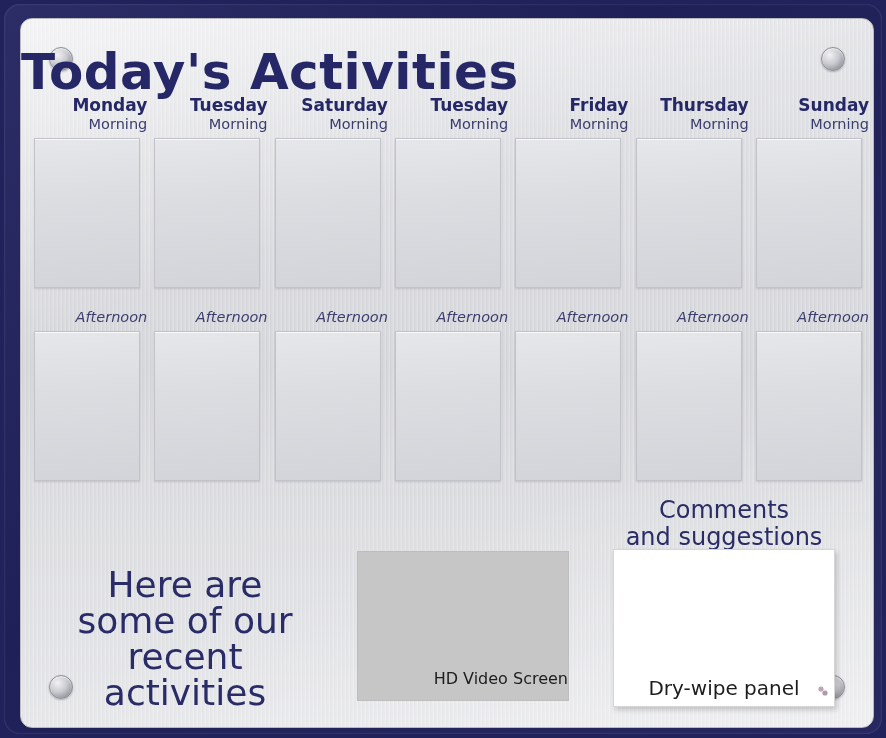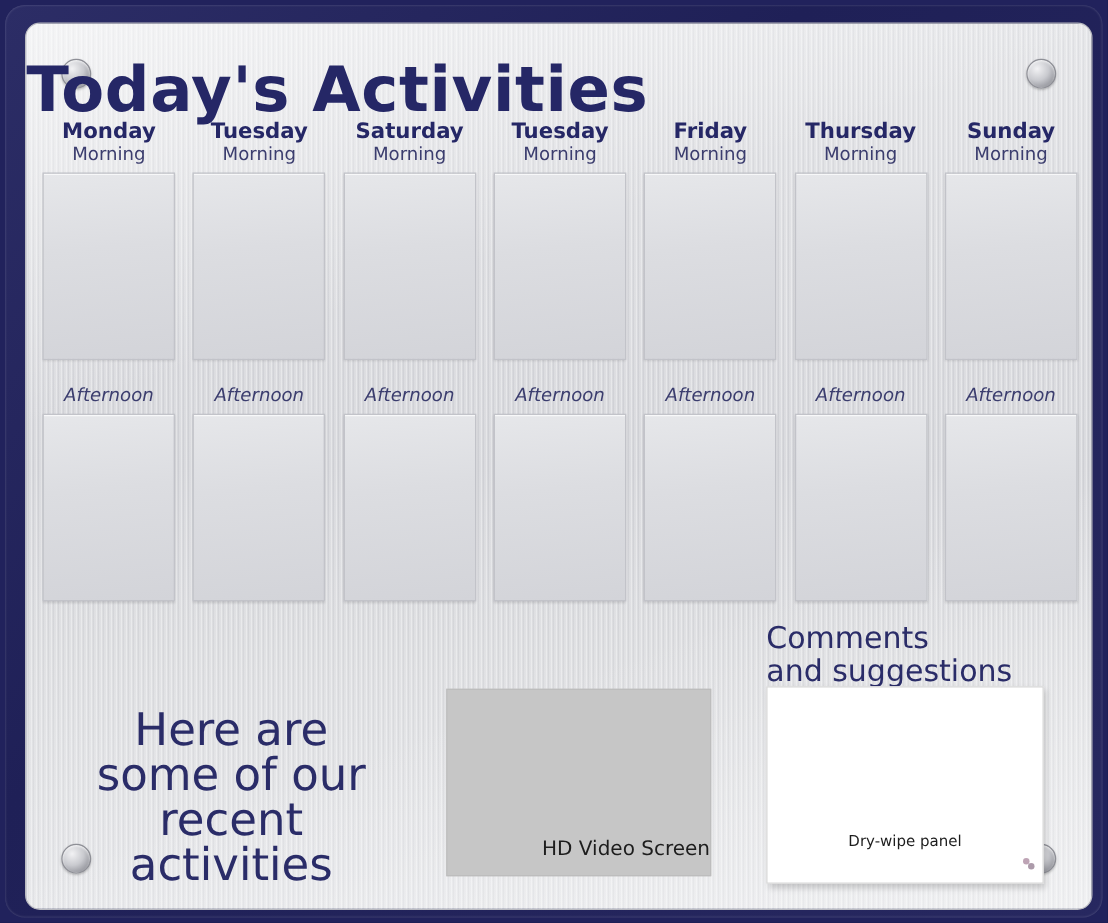--- a/index.html
+++ b/index.html
@@ -91,21 +91,21 @@
   
   .week {
     position: absolute;
     left: 6px;
     top: 76px;
     width: 842px;
     display: flex;
   }
   .day {
     flex: 1 1 0;
-    text-align: center;
+    text-align: right;
     position: relative;
   }
   .day-name {
     color: #252766;
     font-size: 17px;
     font-weight: bold;
     margin-bottom: 1px;
   }
   .slot-label {
     color: #3b3d6e;
@@ -158,21 +158,21 @@
     color: #1d1d1d;
     font-size: 16px;
     margin-bottom: 12px;
   }
 
   .comments-title {
     position: absolute;
     left: 592px;
     top: 478px;
     width: 222px;
-    text-align: left;
+    text-align: center;
     color: #2a2c68;
     font-size: 24px;
     line-height: 27px;
   }
 
   .drywipe {
     position: absolute;
     left: 592px;
     top: 530px;
     width: 222px;
@@ -180,22 +180,22 @@
     background: #ffffff;
     border: 1px solid #d6d6d6;
     box-shadow: 2px 3px 5px rgba(0,0,0,0.18);
     display: flex;
     align-items: flex-end;
     justify-content: center;
     box-sizing: border-box;
   }
   .drywipe-label {
     color: #1d1d1d;
-    font-size: 12px;
-    margin-bottom: 26px;
+    font-size: 20px;
+    margin-bottom: 6px;
   }
 
   .logo-mark {
     position: absolute;
     right: 44px;
     bottom: 30px;
     width: 12px;
     height: 12px;
     opacity: 0.55;
   }

